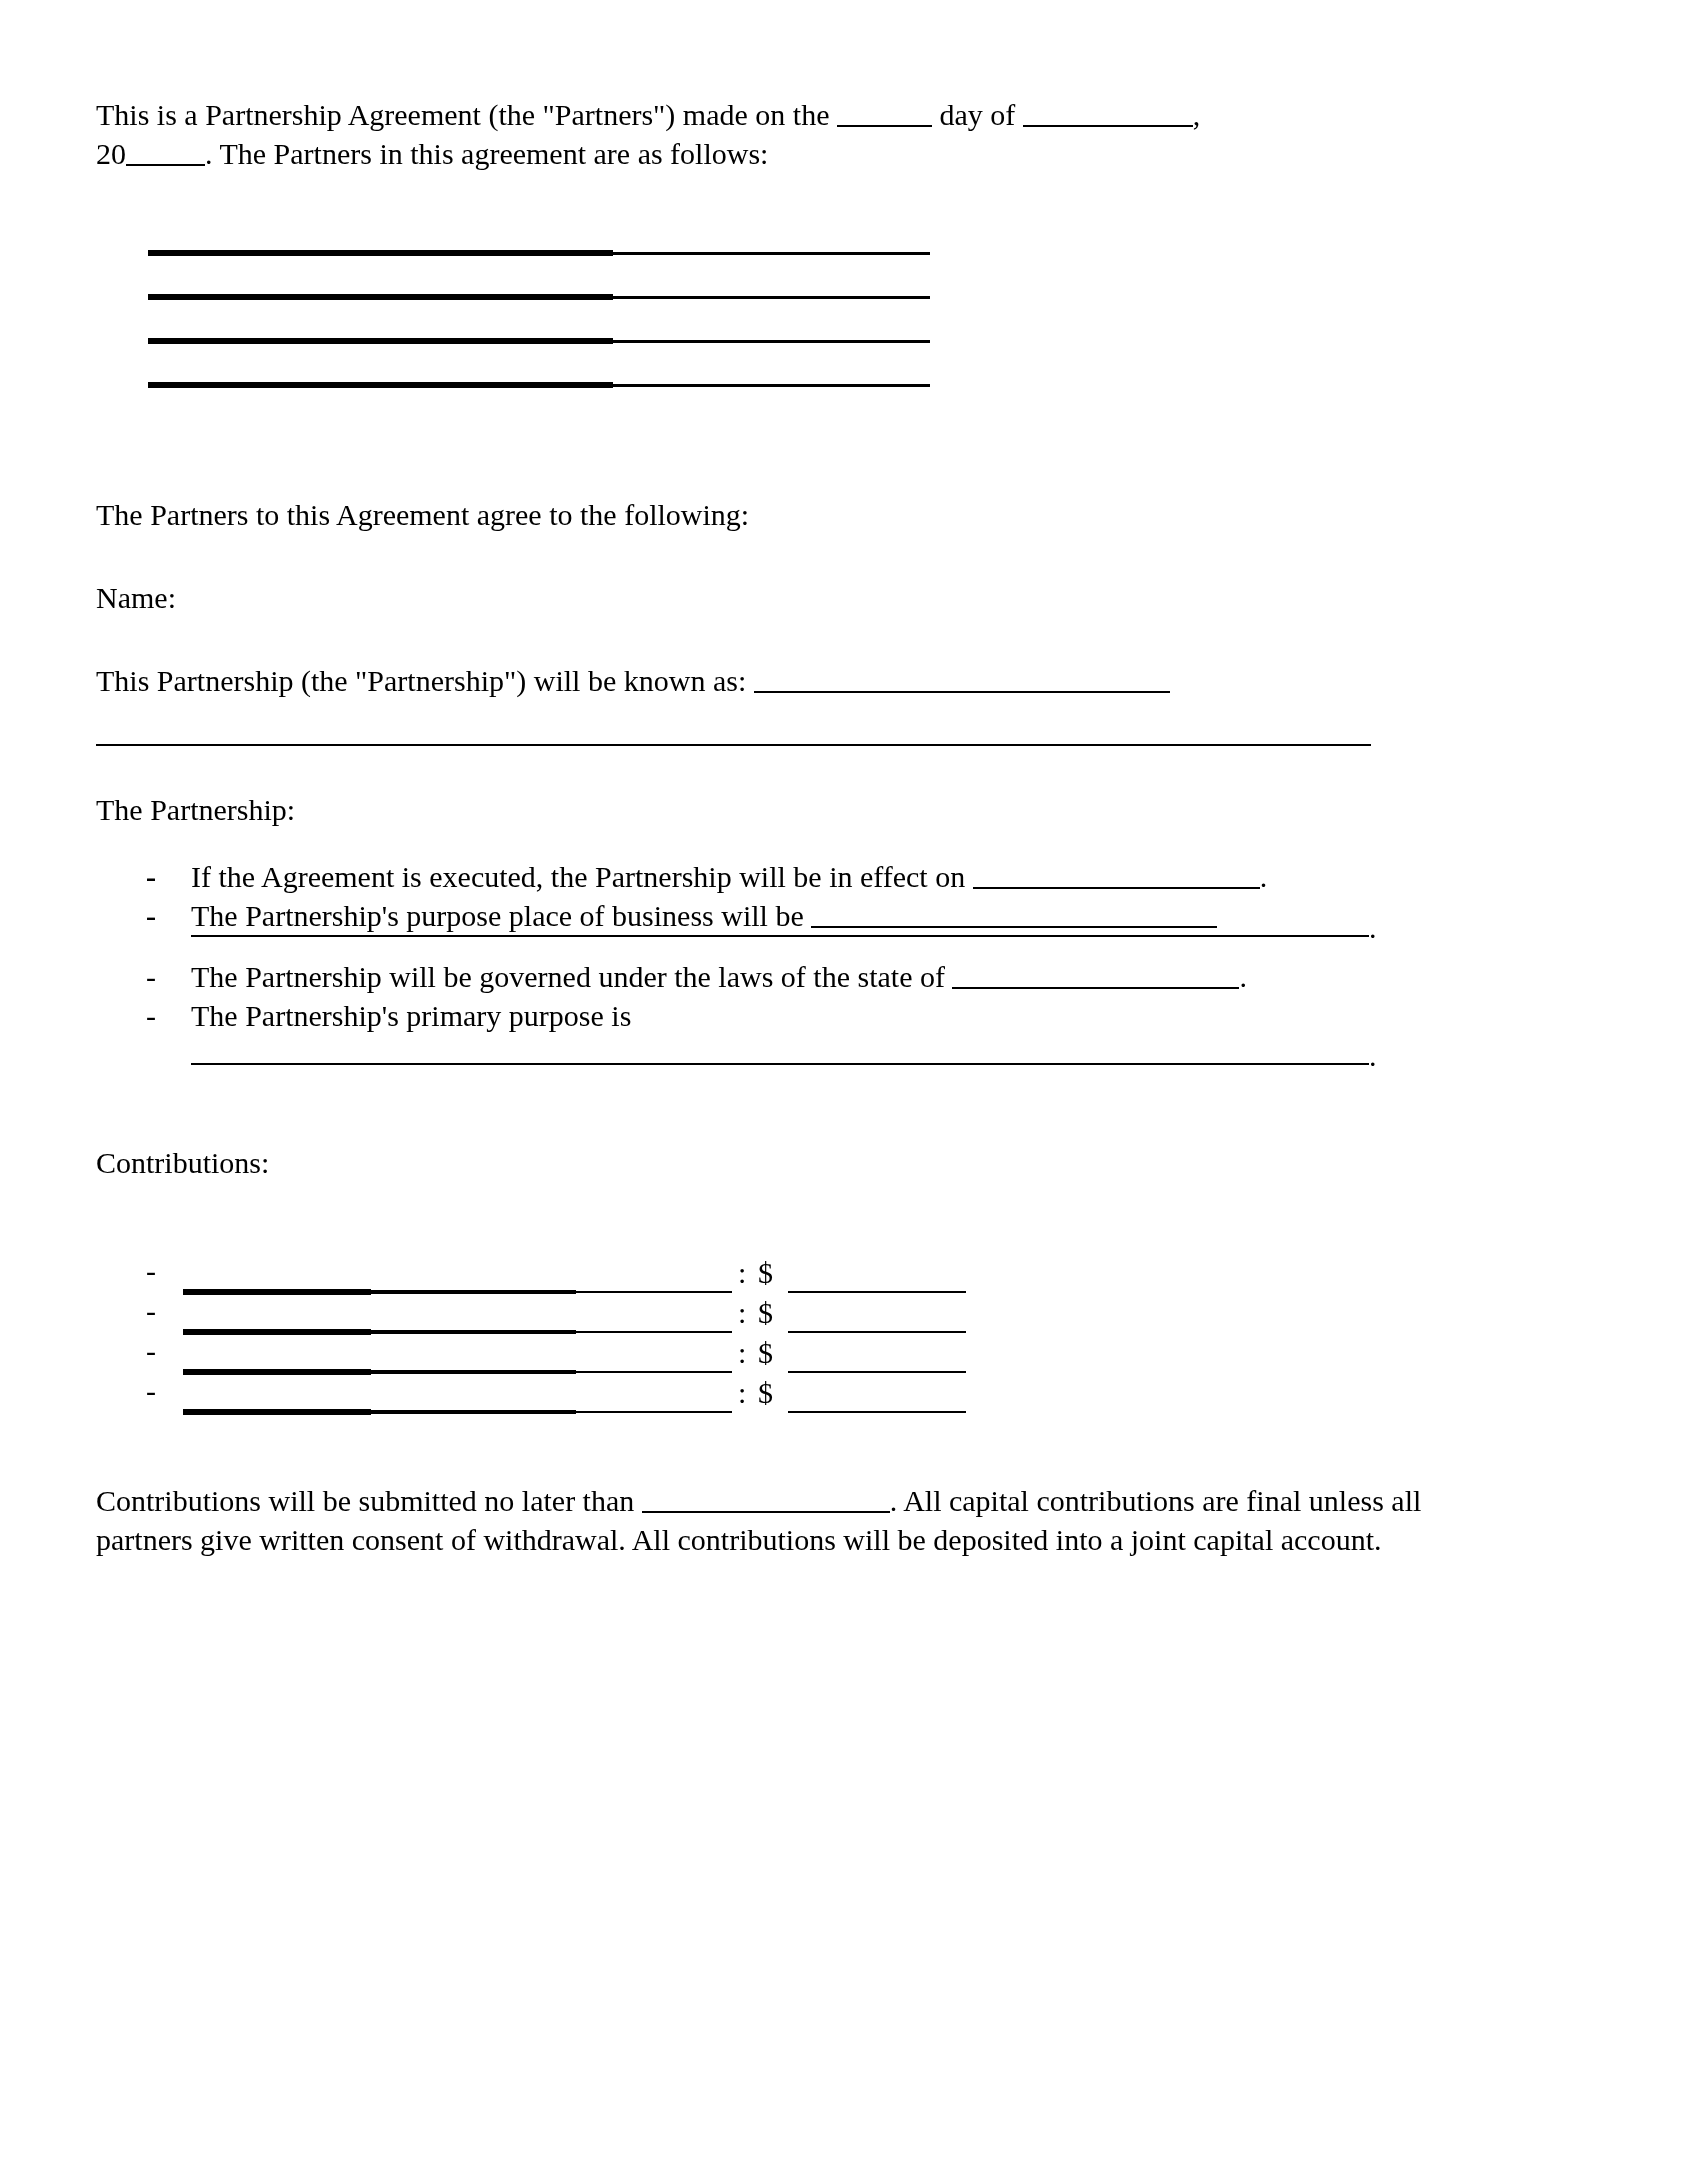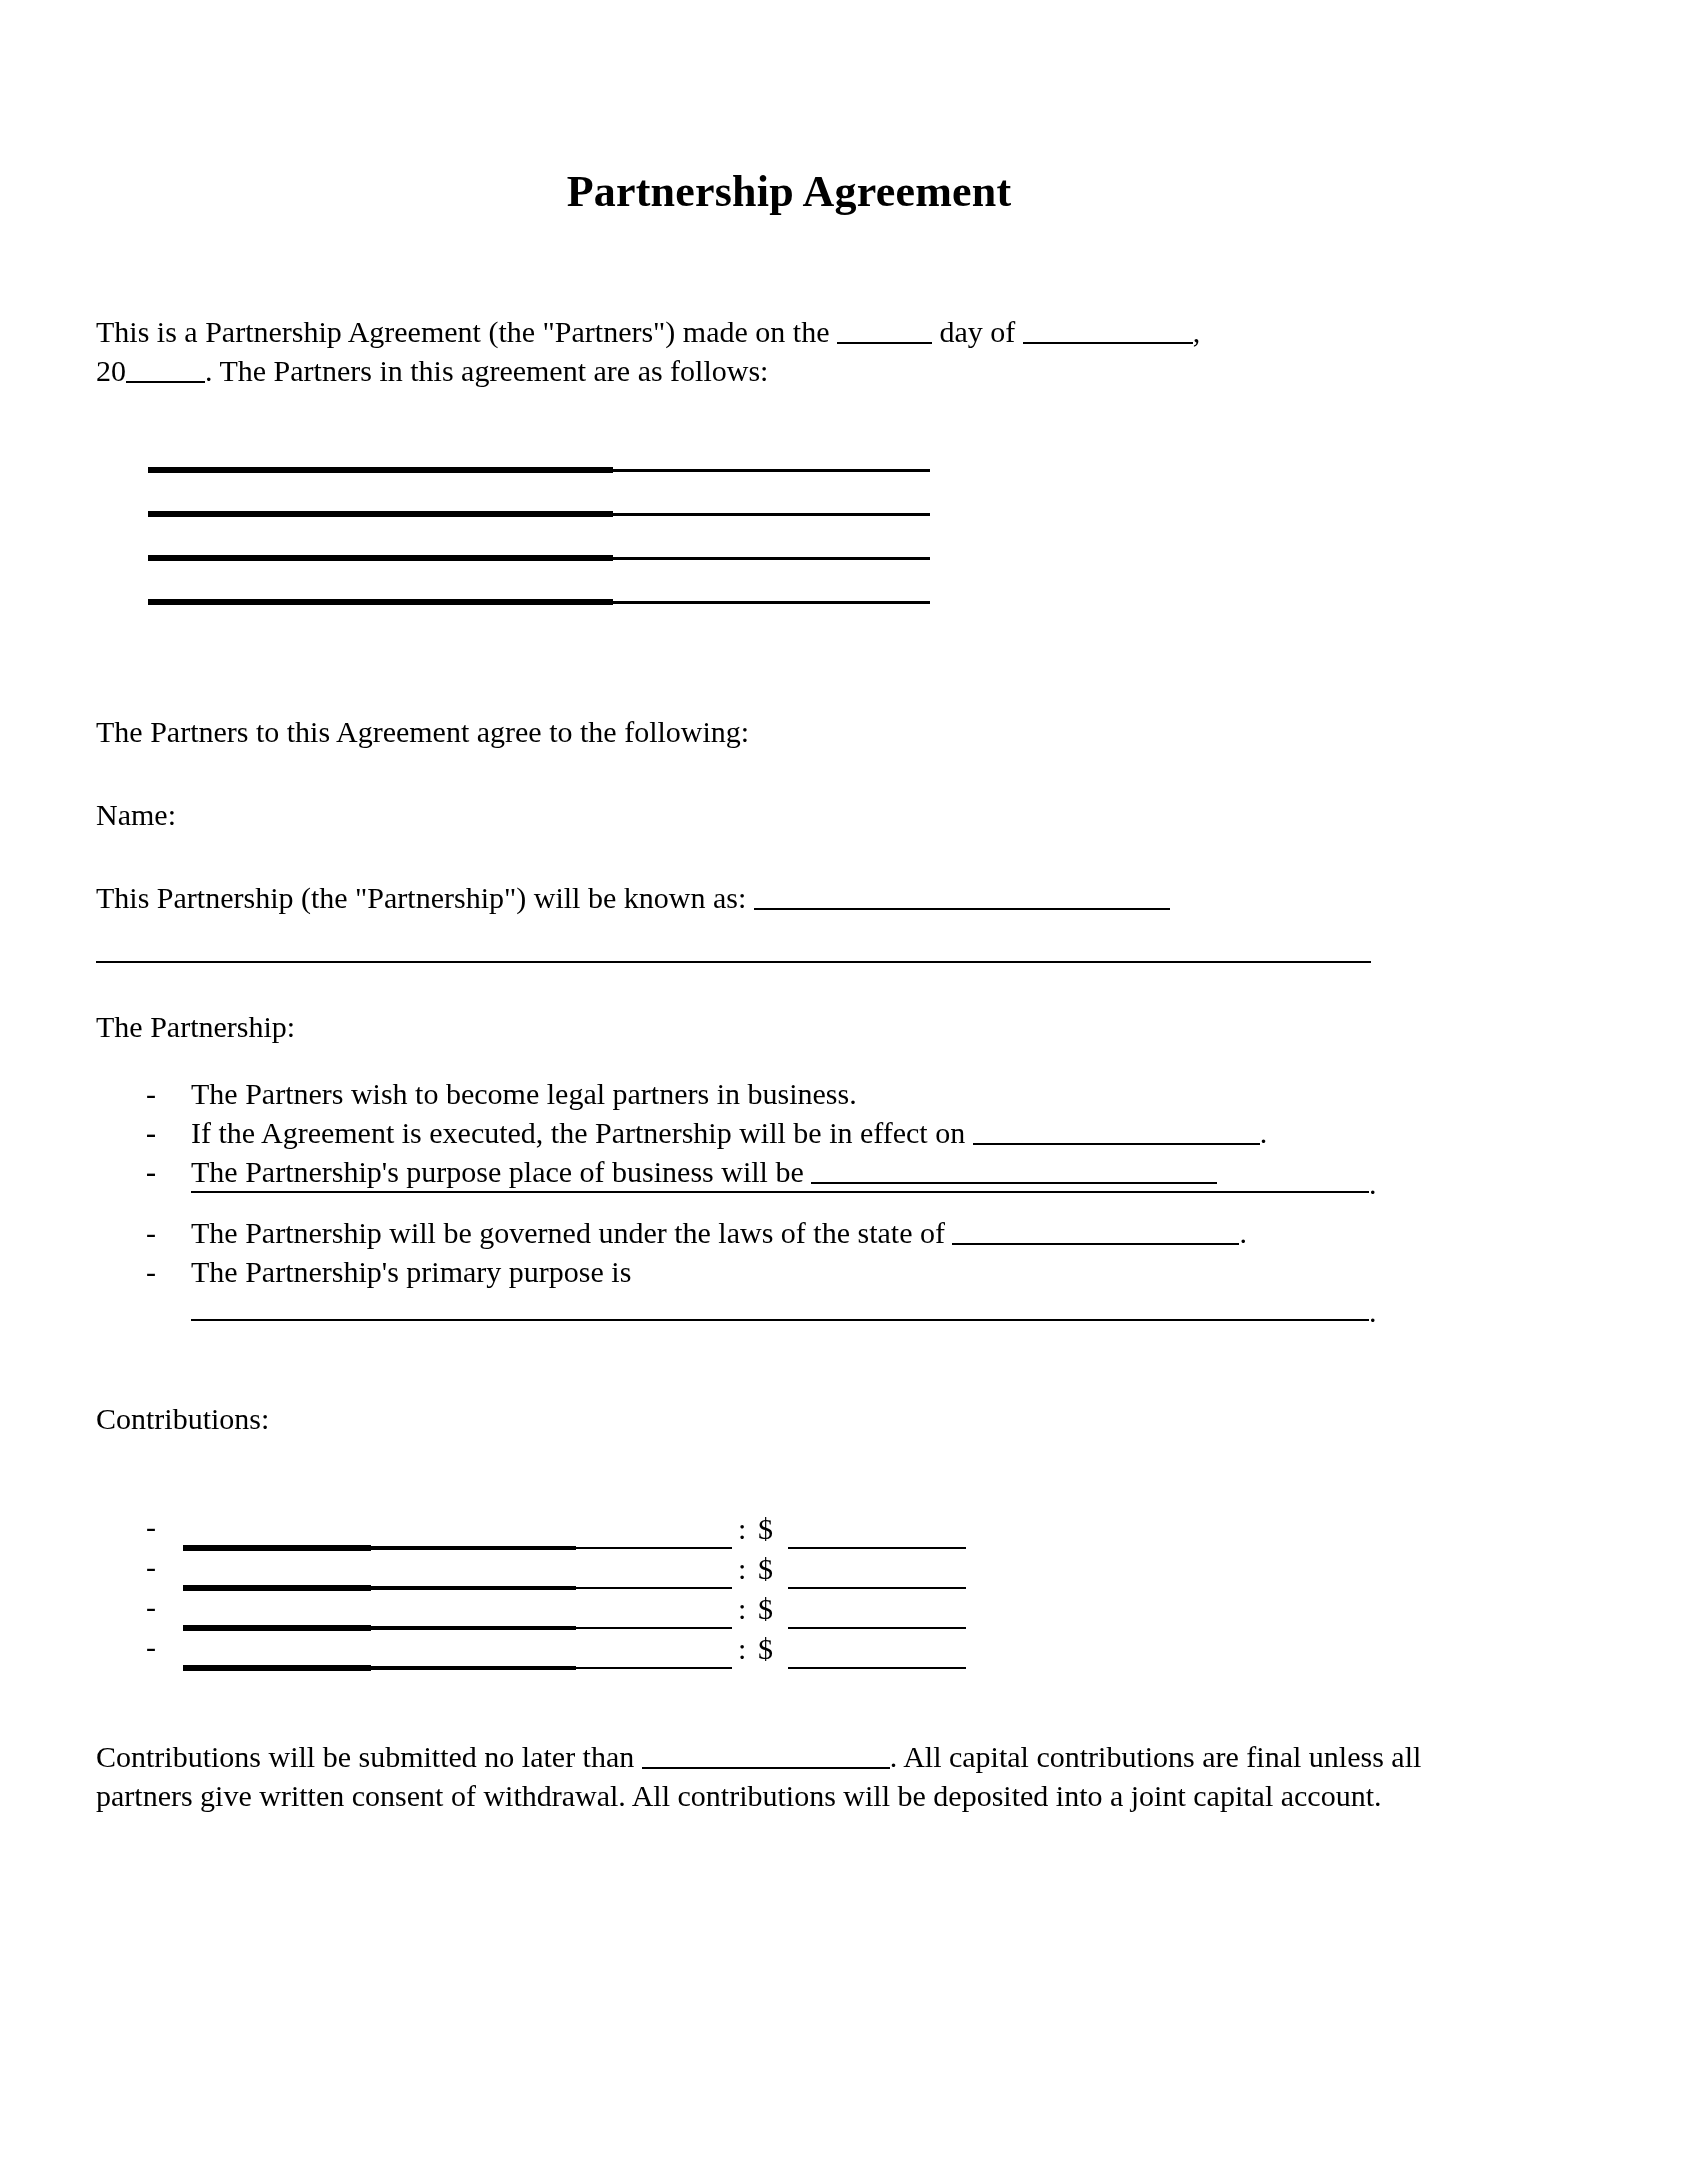--- a/index.html
+++ b/index.html
@@ -193,21 +193,20 @@
   .trail-period {
     font-size: 30px;
   }
 </style>
 </head>
 <body>
 
 <div class="page">
   <div class="content">
 
-    <h1 class="doc-title">Partnership Agreement</h1>
 
     <div class="spacer-xl"></div>
 
     <p class="para">
       <span>This is a Partnership Agreement (the "Partners") made on the</span>
       <span class="blank b-day"></span>
       <span>day of</span>
       <span class="blank b-month"></span>,<br>
       <span>20</span><span class="blank b-year"></span><span>.  The Partners in this agreement are as follows:</span>
     </p>
@@ -252,21 +251,20 @@
 
     <div class="spacer-m"></div>
 
     <p class="section-head">The Partnership:</p>
 
     <div class="spacer-s"></div>
 
     <ul class="bullets">
       <li>
         <span class="dash">-</span>
-        <span>The Partners wish to become legal partners in business.</span>
       </li>
       <li>
         <span class="dash">-</span>
       </li>
       <li>
         <span class="dash">-</span>
         <span>If the Agreement is executed, the Partnership will be in effect on</span>
         <span class="blank b-eff"></span><span class="trail-period">.</span>
       </li>
       <li>

